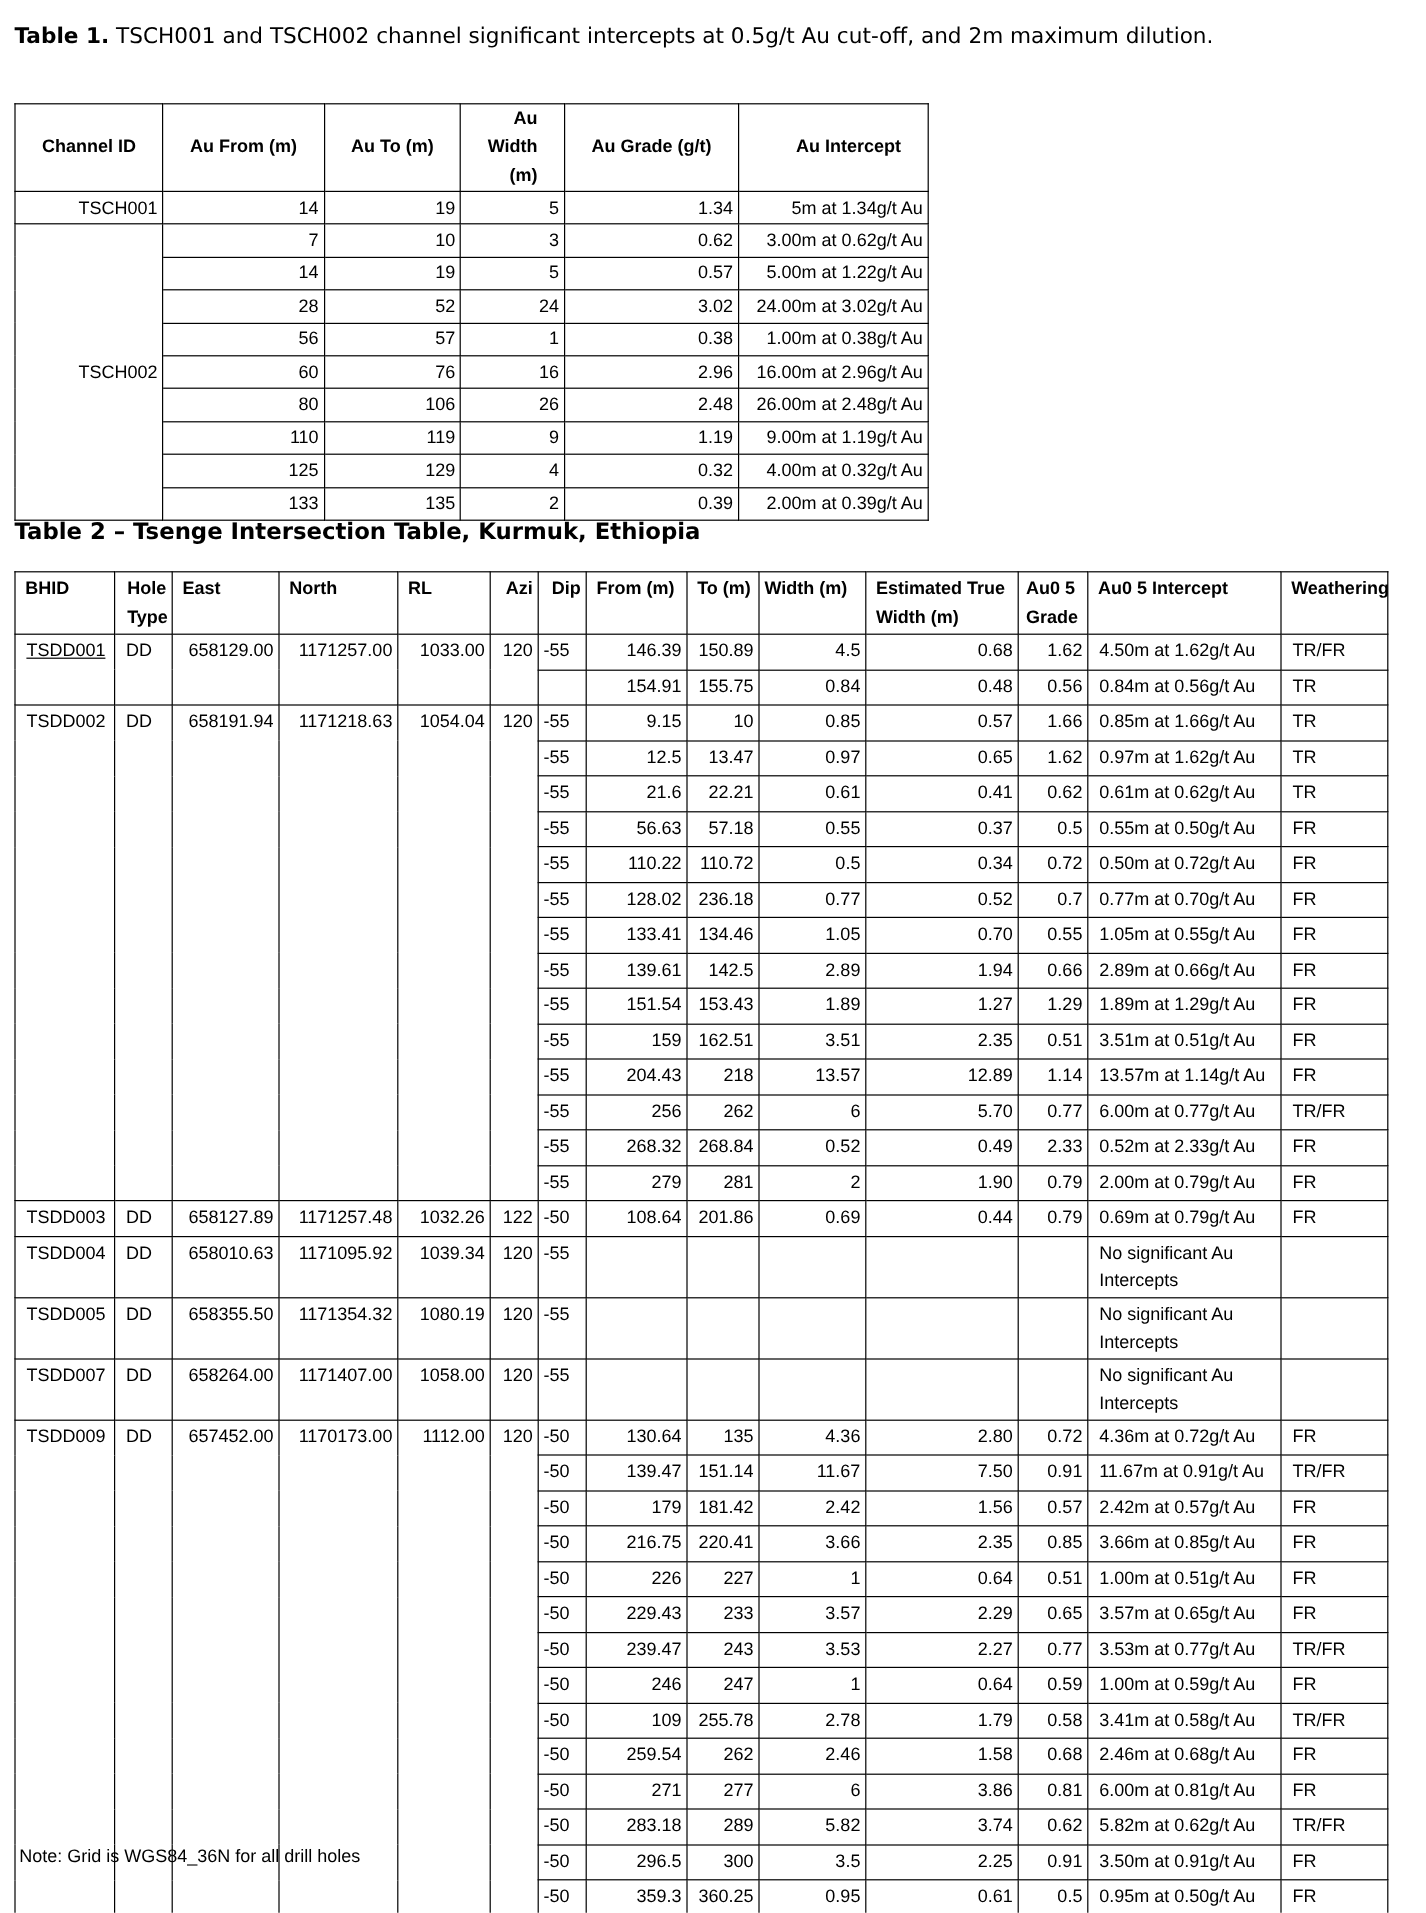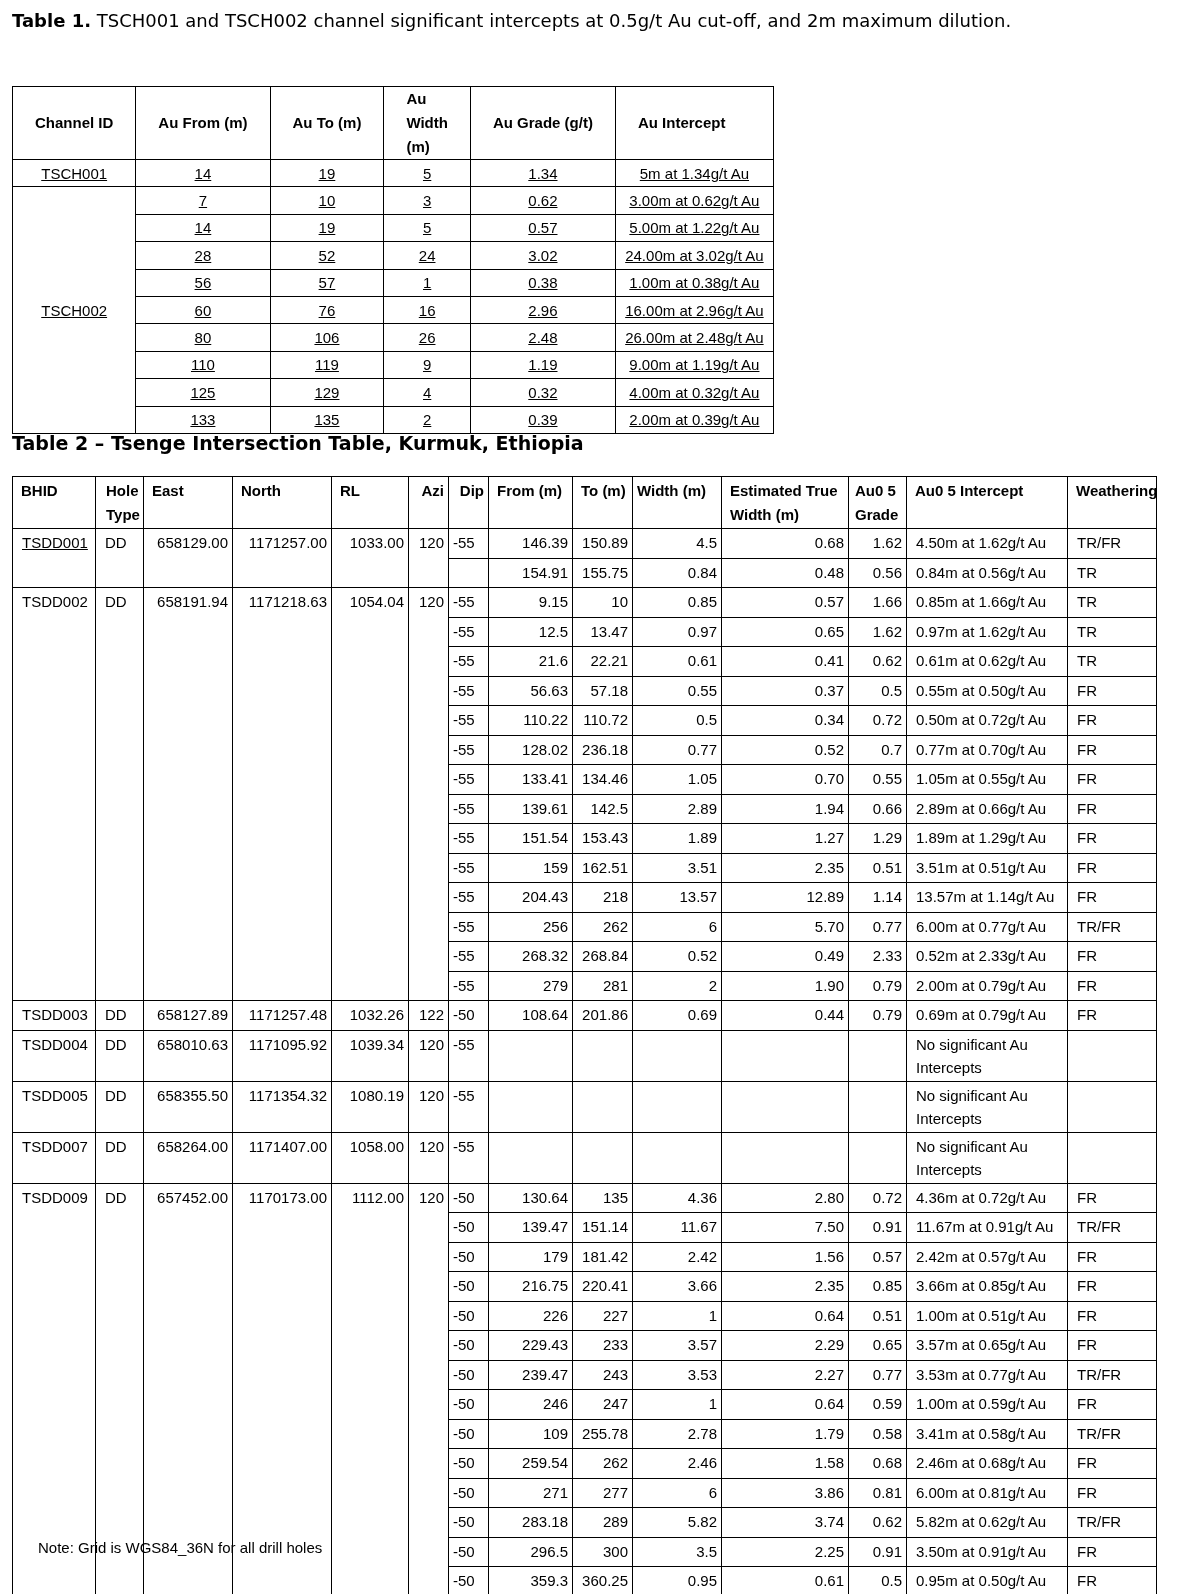--- a/index.html
+++ b/index.html
@@ -1,35 +1,35 @@
 <!DOCTYPE html>
 <html><head>
 <meta charset="utf-8">
 <style>
   html, body { margin: 0; padding: 0; background: #ffffff; }
   body { width: 1188px; height: 1594px; position: relative; overflow: hidden; color: #000; }
   .caption { position: absolute; left: 12px; font-family: "DejaVu Sans", sans-serif; font-size: 18px; line-height: 24px; }
   .caption b { font-weight: bold; }
-  #t1-caption { top: 9px; width: 1040px; }
+  #t1-caption { top: 19px; width: 1040px; }
   #t2-caption { top: 431px; font-weight: bold; font-size: 19px; }
   table { border-collapse: collapse; position: absolute; font-family: "Liberation Sans", sans-serif; font-size: 15px; }
   td, th { border: 1px solid #000; padding: 0 4px; white-space: nowrap; }
   #table1 { left: 12px; top: 86px; }
-  #table1 th { height: 50px; font-weight: bold; text-align: left; line-height: 24px; padding: 0 22px; }
-  #table1 td { height: 26.4px; text-align: center; text-decoration: underline; }
+  #table1 th { height: 50px; font-weight: bold; text-align: right; line-height: 24px; padding: 0 22px; }
+  #table1 td { height: 26.4px; text-align: right; }
   #table1 col.c0 { width: 96px; } #table1 col.c1 { width: 105px; } #table1 col.c2 { width: 85px; }
   #table1 col.c3 { width: 78px; } #table1 col.c4 { width: 115px; } #table1 col.c5 { width: 158px; }
   #table2 { left: 12px; top: 476px; table-layout: fixed; width: 1144px; }
   #table2 th { font-weight: bold; text-align: left; vertical-align: top; line-height: 23.5px; height: 49px; padding: 2px 4px 0 8px; white-space: normal; }
   #table2 th.r { text-align: right; }
   #table2 td { height: 26.5px; line-height: 23px; vertical-align: top; padding: 2px 4px 0 4px; }
   #table2 td.l { text-align: left; padding-left: 9px; }
   #table2 td.r { text-align: right; }
   #table2 td.wrap { white-space: normal; line-height: 23.5px; }
-  #note { position: absolute; left: 38px; top: 1539px; font-family: "Liberation Sans", sans-serif; font-size: 15px; }
+  #note { position: absolute; left: 16px; top: 1539px; font-family: "Liberation Sans", sans-serif; font-size: 15px; }
 </style>
 </head>
 <body>
 
 <div class="caption" id="t1-caption"><b>Table 1.</b><span> TSCH001 and TSCH002 channel significant intercepts at 0.5g/t Au cut-off, and 2m maximum dilution.</span></div>
 
 <table id="table1">
   <colgroup>
       <col class="c0">
       <col class="c1">

